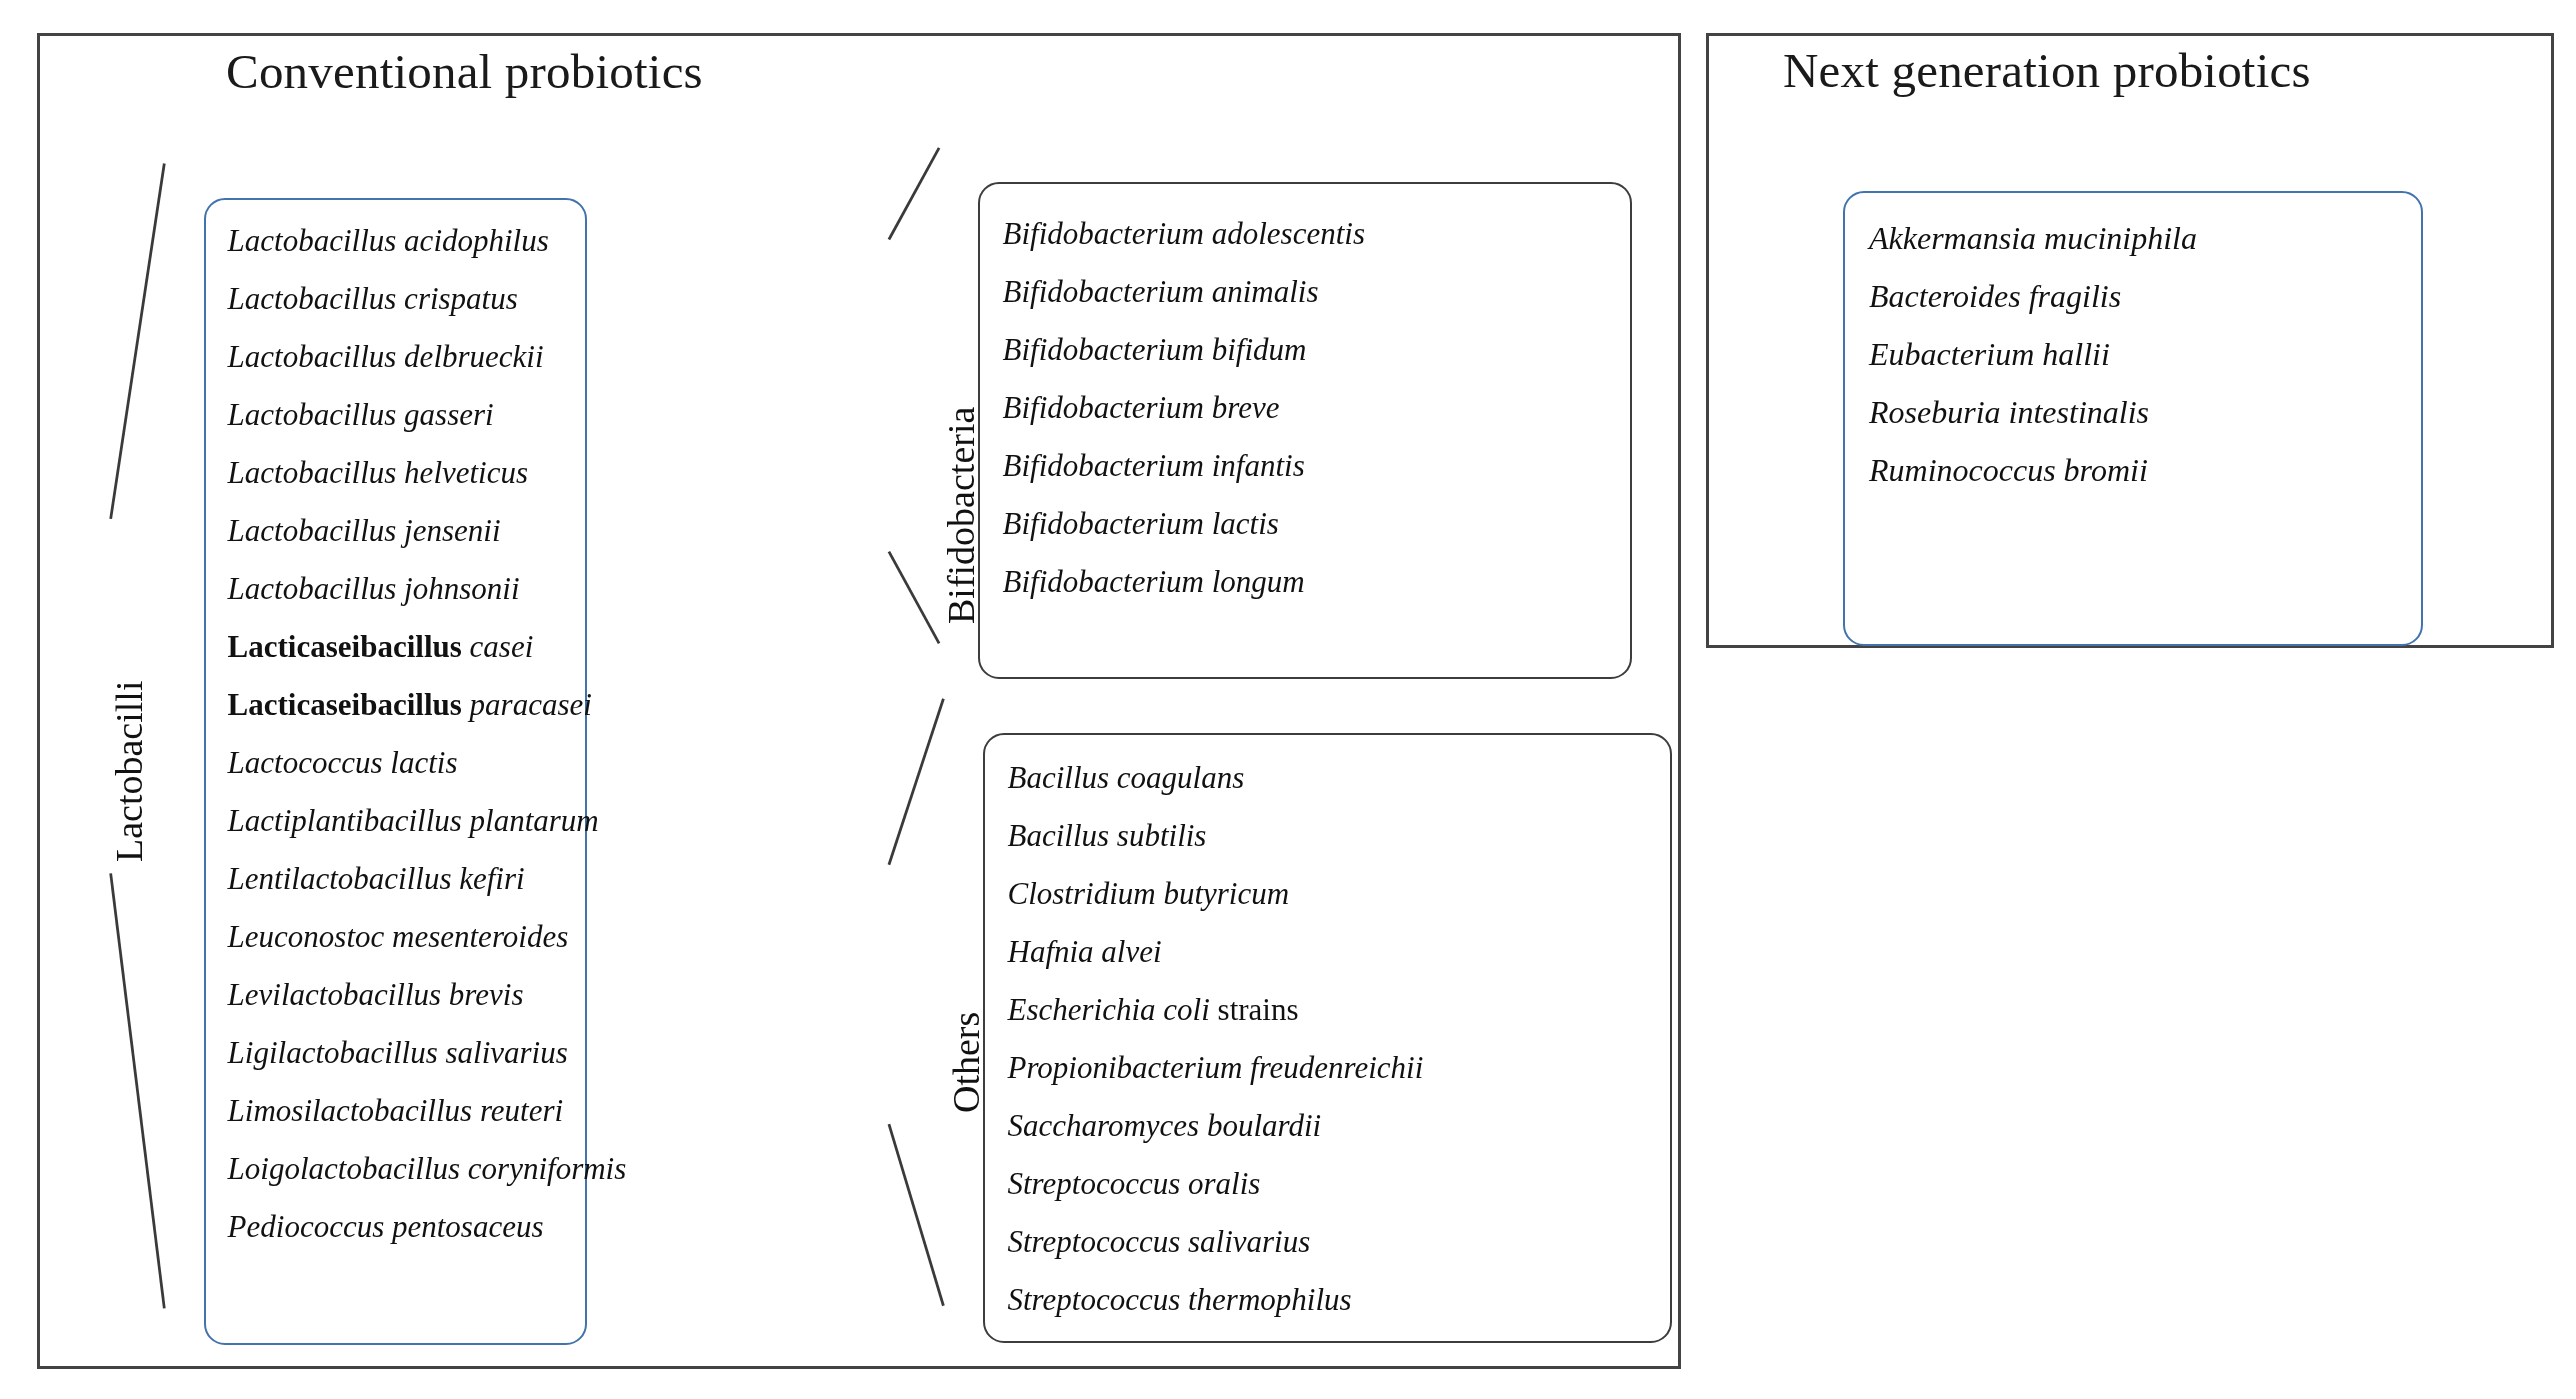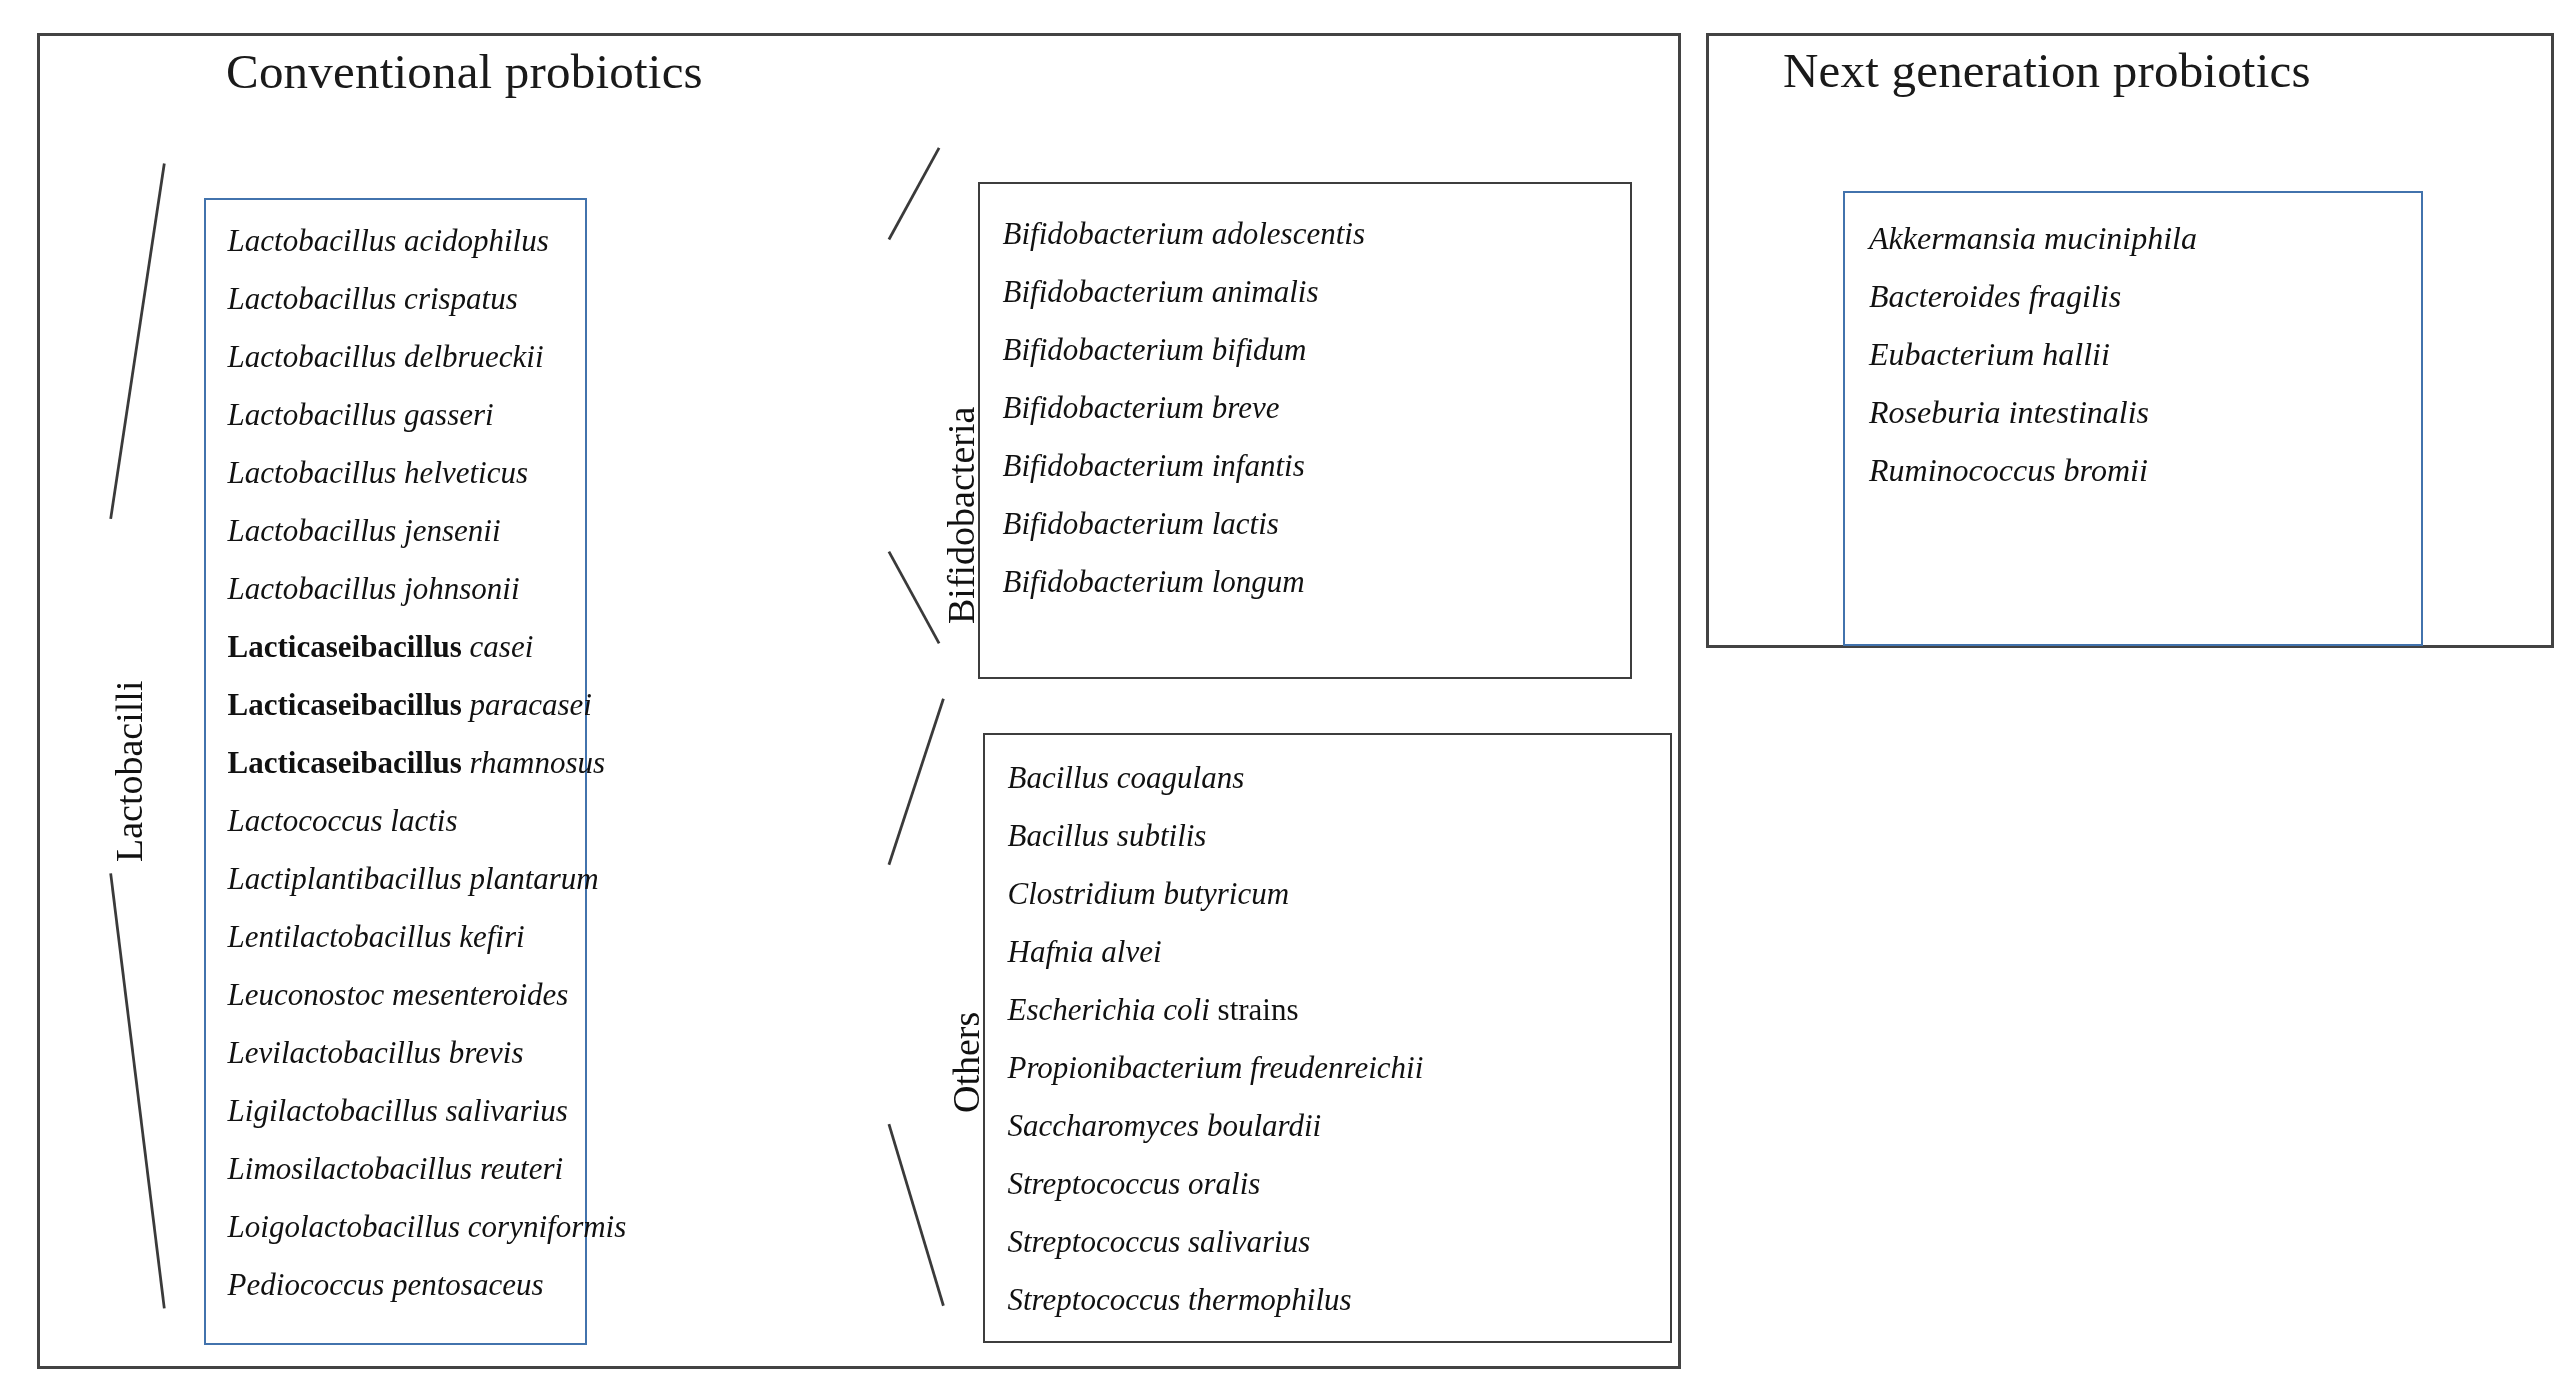--- a/index.html
+++ b/index.html
@@ -53,20 +53,21 @@
   #nextgen-title {
     left: 74px;
     top: 8.6px;
   }
 
   
   .species-box {
     position: absolute;
     box-sizing: border-box;
     background: #ffffff;
+    border-radius: 21px;
   }
   .species-box.blue  { border: 2.6px solid #4273ad; }
   .species-box.dark  { border: 2.6px solid #3d3d3d; }
 
   .species-list {
     position: absolute;
     left: 0; top: 0;
     padding: 0;
     margin: 0;
     list-style: none;
@@ -184,21 +185,20 @@
     <ul class="species-list" id="lactobacilli-list">
         <li><span>Lactobacillus acidophilus</span></li>
         <li><span>Lactobacillus crispatus</span></li>
         <li><span>Lactobacillus delbrueckii</span></li>
         <li><span>Lactobacillus gasseri</span></li>
         <li><span>Lactobacillus helveticus</span></li>
         <li><span>Lactobacillus jensenii</span></li>
         <li><span>Lactobacillus johnsonii</span></li>
         <li><span class="genus-bold">Lacticaseibacillus </span><span>casei</span></li>
         <li><span class="genus-bold">Lacticaseibacillus </span><span>paracasei</span></li>
-        <li><span class="genus-bold">Lacticaseibacillus </span><span>rhamnosus</span></li>
         <li><span>Lactococcus lactis</span></li>
         <li><span>Lactiplantibacillus plantarum</span></li>
         <li><span>Lentilactobacillus kefiri</span></li>
         <li><span>Leuconostoc mesenteroides</span></li>
         <li><span>Levilactobacillus brevis</span></li>
         <li><span>Ligilactobacillus salivarius</span></li>
         <li><span>Limosilactobacillus reuteri</span></li>
         <li><span>Loigolactobacillus coryniformis</span></li>
         <li><span>Pediococcus pentosaceus</span></li>
       </ul>

